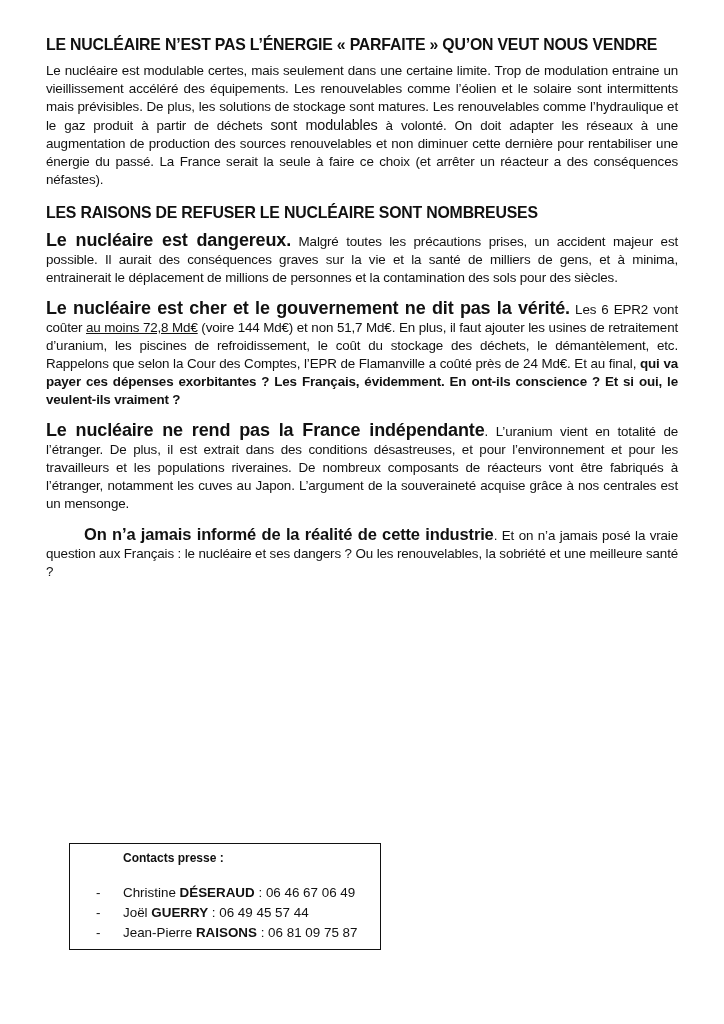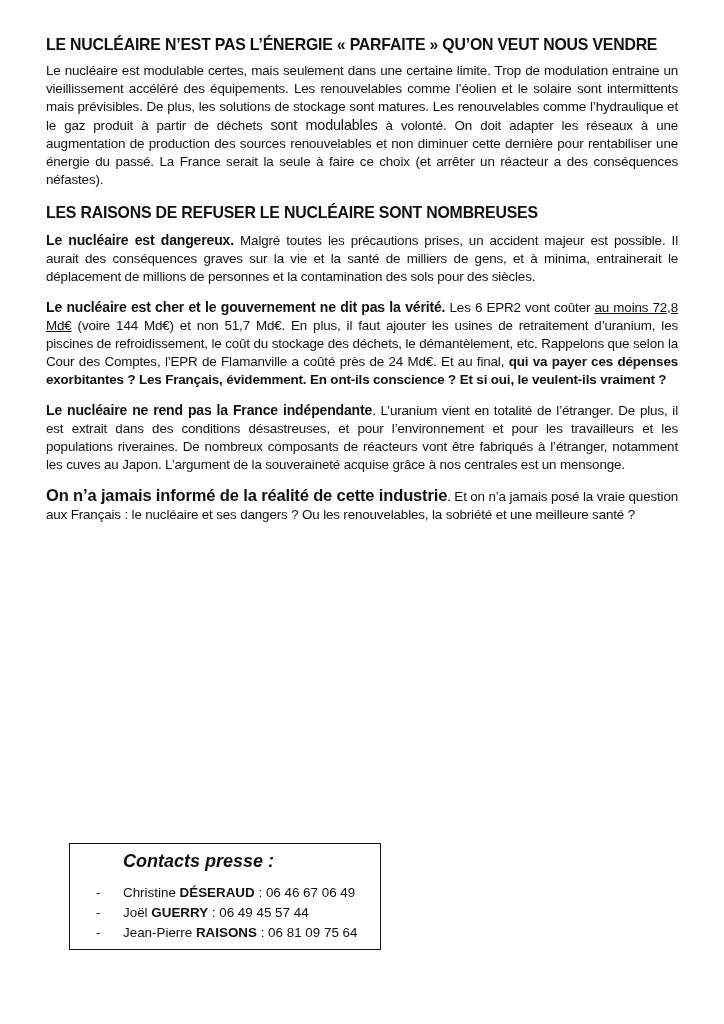--- a/index.html
+++ b/index.html
@@ -44,45 +44,45 @@
       transform-origin: left center;
     }
     p {
       margin: 0 0 12px 0;
       font-size: 13.4px;
       line-height: 18px;
       text-align: justify;
       letter-spacing: -0.15px;
     }
     p b {
-      font-size: 14px;
+      font-size: 18px;
     }
     .big-b {
       font-size: 16.5px !important;
+      margin-left: 38px;
     }
     .u {
       text-decoration: underline;
     }
     .contacts {
       position: absolute;
       left: 69px;
       top: 843px;
       width: 312px;
       height: 107px;
       border: 1.5px solid #111;
       box-sizing: border-box;
       font-size: 13.4px;
     }
     .contacts-title {
       position: absolute;
       left: 53px;
       top: 7px;
       font-weight: bold;
-      font-size: 18px;
-      font-style: italic;
+      font-size: 12px;
     }
     .contacts ul {
       list-style: none;
       margin: 0;
       padding: 0;
       position: absolute;
       left: 0;
       top: 39px;
       width: 100%;
     }
@@ -127,16 +127,16 @@
     <li>
       <span class="dash">-</span>
       <span>Christine </span><b>DÉSERAUD</b><span> : 06 46 67 06 49</span>
     </li>
     <li>
       <span class="dash">-</span>
       <span>Joël </span><b>GUERRY</b><span> : 06 49 45 57 44</span>
     </li>
     <li>
       <span class="dash">-</span>
-      <span>Jean-Pierre </span><b>RAISONS</b><span> : 06 81 09 75 64</span>
+      <span>Jean-Pierre </span><b>RAISONS</b><span> : 06 81 09 75 87</span>
     </li>
   </ul>
 </div>
 
 </body></html>

